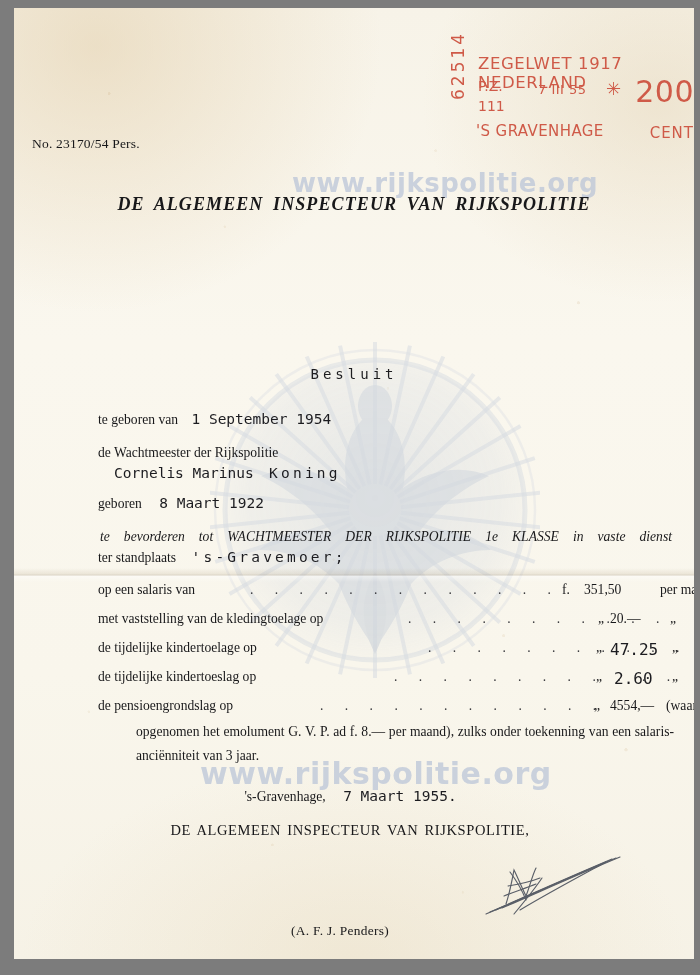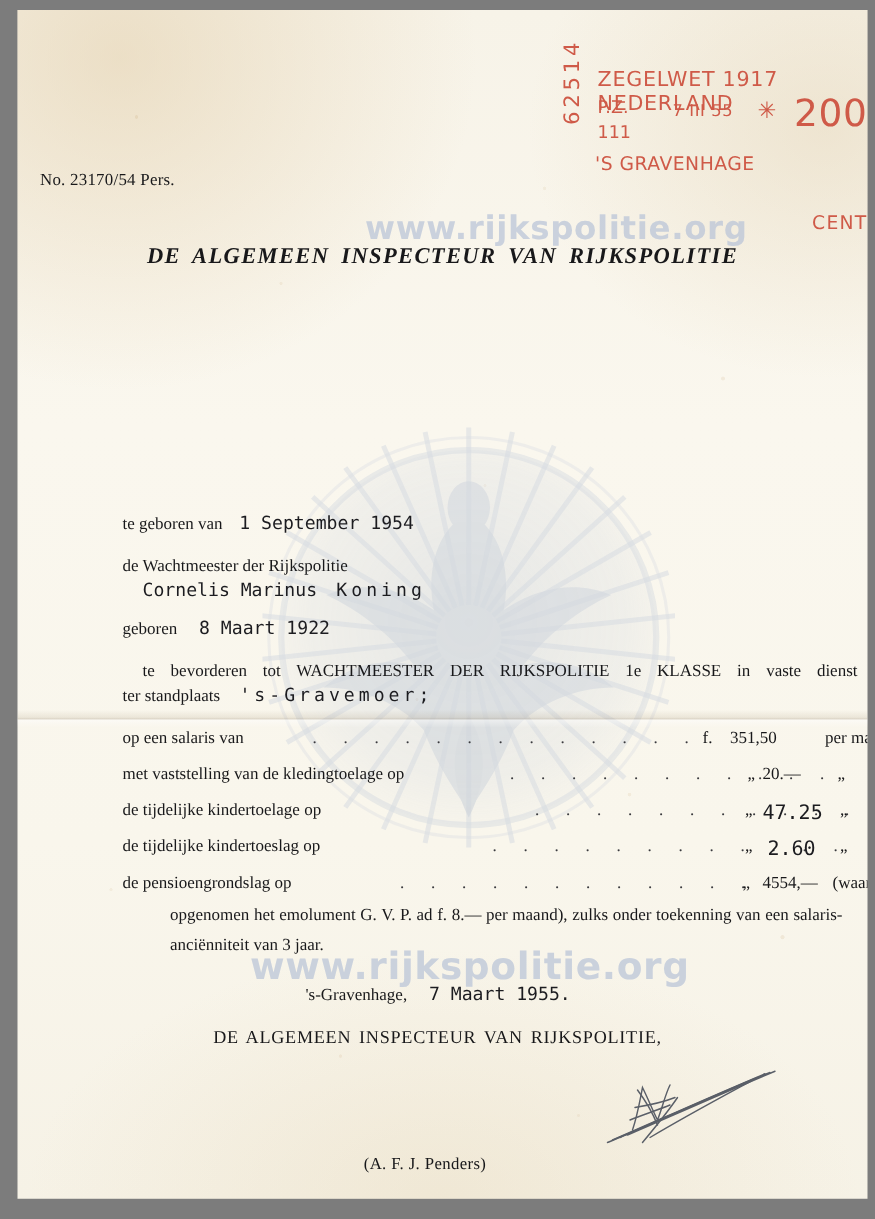--- a/index.html
+++ b/index.html
@@ -122,21 +122,21 @@
   #stamp .line1 {
     position: absolute; left: 32px; top: 0;
     font-size: 16.5px; letter-spacing: .6px; font-weight: 500;
   }
   #stamp .pz   { position: absolute; left: 32px; top: 24px; font-size: 14px; }
   #stamp .pznum{ position: absolute; left: 32px; top: 44px; font-size: 14px; }
   #stamp .date { position: absolute; left: 92px; top: 28px; font-size: 13px; letter-spacing: .5px; }
   #stamp .ast  { position: absolute; left: 160px; top: 24px; font-size: 18px; }
   #stamp .val  { position: absolute; right: 0; top: 20px; font-size: 30px; letter-spacing: .5px; }
   #stamp .city { position: absolute; left: 30px; top: 68px; font-size: 15px; letter-spacing: .4px; }
-  #stamp .cent { position: absolute; right: 0; top: 70px; font-size: 15px; letter-spacing: 1px; margin-top: 45px; }
+  #stamp .cent { position: absolute; right: 0; top: 70px; font-size: 15px; letter-spacing: 1px; }
 
   
   .doc { position: absolute; inset: 0; color: #18181a; }
 
   .docno {
     position: absolute;
     left: 18px; top: 128px;
     font-size: 13.5px;
     letter-spacing: .2px;
   }
@@ -178,25 +178,26 @@
   }
   .tw.sp { letter-spacing: 3.2px; }
 
   .r-ingang { left: 84px; top: 403px; }
   .r-rank   { left: 84px; top: 437px; }
   .r-name   { left: 100px; top: 457px; }
   .r-born   { left: 84px; top: 487px; }
 
   .prom {
     position: absolute;
-    left: 100px; top: 517px; width: 572px;
+    left: 86px; top: 517px; width: 572px;
     font-size: 13.6px;
     line-height: 24px;
     text-align: justify;
     text-align-last: justify;
+    font-style: italic;
   }
   .r-place { left: 84px; top: 541px; }
 
   
   .money { position: absolute; left: 84px; top: 574px; width: 578px; }
   .mrow {
     position: relative;
     height: 29px;
     font-size: 13.6px;
     white-space: nowrap;
@@ -329,20 +330,21 @@
       <div class="cent">CENT</div>
     </div>
 
     <div class="doc">
 
       <div class="docno">No. 23170/54 Pers.</div>
 
       <div class="maintitle">DE ALGEMEEN INSPECTEUR VAN RIJKSPOLITIE</div>
 
 
+      <div class="besluit">Besluit</div>
 
       <div class="row r-ingang">
         <span>te geboren van</span>
         <span class="tw" style="margin-left:10px">1 September 1954</span>
       </div>
 
       <div class="row r-rank">de Wachtmeester der Rijkspolitie</div>
 
       <div class="row r-name">
         <span class="tw">Cornelis Marinus</span>

